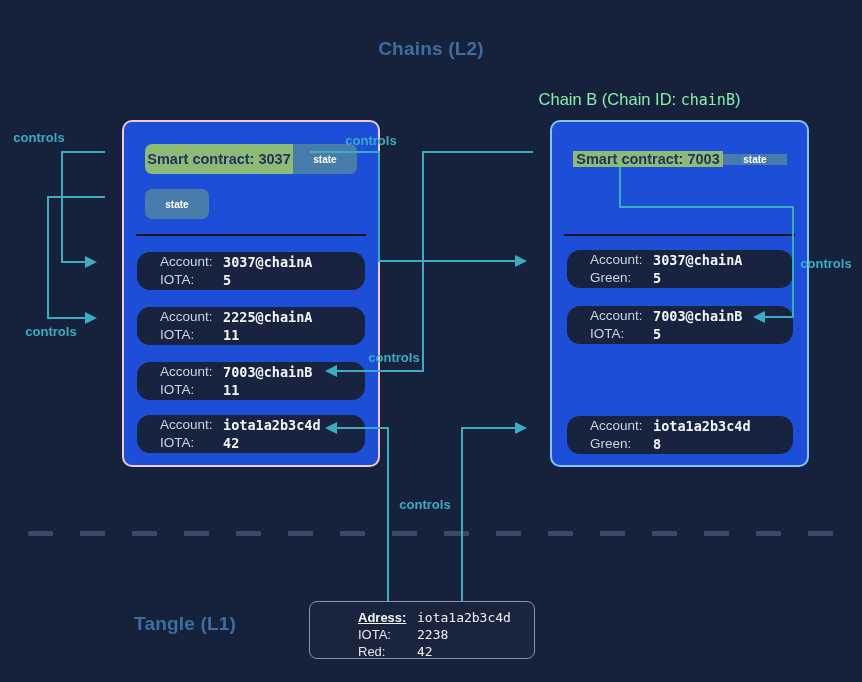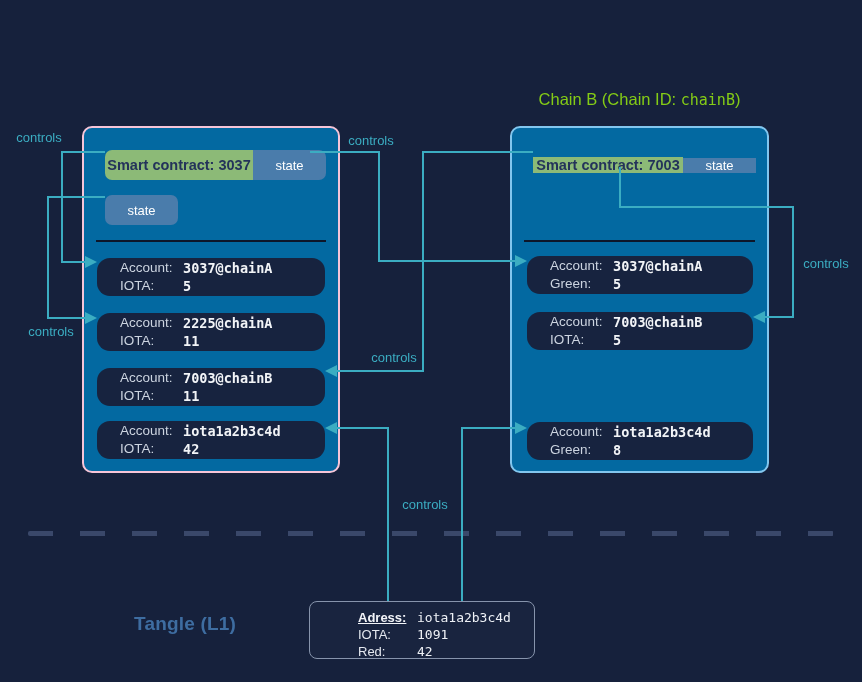--- a/index.html
+++ b/index.html
@@ -5,57 +5,58 @@
   html,body { margin:0; padding:0; background:#0e1830; }
   .canvas {
     position:relative; width:862px; height:682px; overflow:hidden;
     background:#16213c;
     font-family:"Liberation Sans", sans-serif;
   }
   
   .boundary { z-index:1; }
   .panel, .l1box, .heading, .chain-title { z-index:2; }
   svg.wires { z-index:5; }
-  .controls-label { z-index:6; }
+  .controls-label { z-index:6;font-weight:bold; }
 
   .heading {
     position:absolute; color:#3e6da1; font-size:19px; font-weight:bold;
     letter-spacing:.2px;
   }
   .h-l2 { top:38px; left:0; width:100%; text-align:center; }
   .h-l1 { top:613px; left:134px; }
 
   .chain-title {
     position:absolute; top:90px; text-align:center; font-size:16.5px;
   }
   .chain-title .code {
     font-family:"DejaVu Sans Mono", monospace; font-size:15px;
   }
   .title-a { left:82px; width:258px; color:#f4c1d4; }
-  .title-b { left:510px; width:259px; color:#84cc16; }
+  .title-b { left:510px; width:259px; color:#86efac; }
 
   .panel {
-    position:absolute; top:126px; height:343px; border-radius:10px;
-    background:#0369a1;
+    position:absolute; top:120px; height:343px; border-radius:10px;
+    background:#1d4ed8;
+    margin-left:40px;
   }
   .panel-a { left:82px; width:254px; border:2px solid #f6c5d8; }
   .panel-b { left:510px; width:255px; border:2px solid #82c6ee; }
 
   .sc-pill {
     position:absolute; left:21px; height:30px; display:flex;
     border-radius:7px; overflow:hidden;
   }
   .sc-label {
     width:148px; background:#8cba77; color:#24335a;
     font-weight:bold; font-size:14.5px;
     display:flex; align-items:center; justify-content:center;
   }
   .sc-state {
-    width:73px; background:#4a7cab; color:#ffffff;
-    font-weight:normal; font-size:13px;
+    width:64px; background:#4a7cab; color:#ffffff;
+    font-weight:bold; font-size:10px;
     display:flex; align-items:center; justify-content:center;
   }
   .divider {
     position:absolute; left:12px; right:12px; top:112px; height:2px;
     background:#0d1629;
   }
   .acct {
     position:absolute; width:228px; height:38px; background:#17233f;
     border-radius:13px; padding-left:23px; box-sizing:border-box;
     display:flex; flex-direction:column; justify-content:center;
@@ -93,20 +94,21 @@
   .controls-label {
     position:absolute; transform:translate(-50%,-50%);
     color:#3badc2; font-size:13px; white-space:nowrap;
   }
 </style>
 </head>
 <body>
 
 <div class="canvas">
 
+  <div class="heading h-l2">Chains (L2)</div>
   <div class="heading h-l1">Tangle (L1)</div>
 
   <div class="chain-title title-b"><span>Chain B (Chain ID: </span><span class="code">chainB</span><span>)</span></div>
 
   <div class="boundary"></div>
 
   <div class="panel panel-a">
     <div class="sc-pill" style="top:22px;">
       <div class="sc-label">Smart contract: 3037</div>
       <div class="sc-state">state</div>
@@ -197,21 +199,21 @@
     </div>
   </div>
 
   <div class="l1box">
     <div class="row">
         <span class="k bold">Adress:</span>
         <span class="v">iota1a2b3c4d</span>
       </div>
     <div class="row">
         <span class="k">IOTA:</span>
-        <span class="v">1091</span>
+        <span class="v">2238</span>
       </div>
     <div class="row">
         <span class="k">Red:</span>
         <span class="v">42</span>
       </div>
   </div>
 
   <svg class="wires" width="862" height="682" viewBox="0 0 862 682">
     <g stroke="#3badc2" stroke-width="2" fill="none">
       <polyline points="105,152 62,152 62,262 86,262"></polyline>

